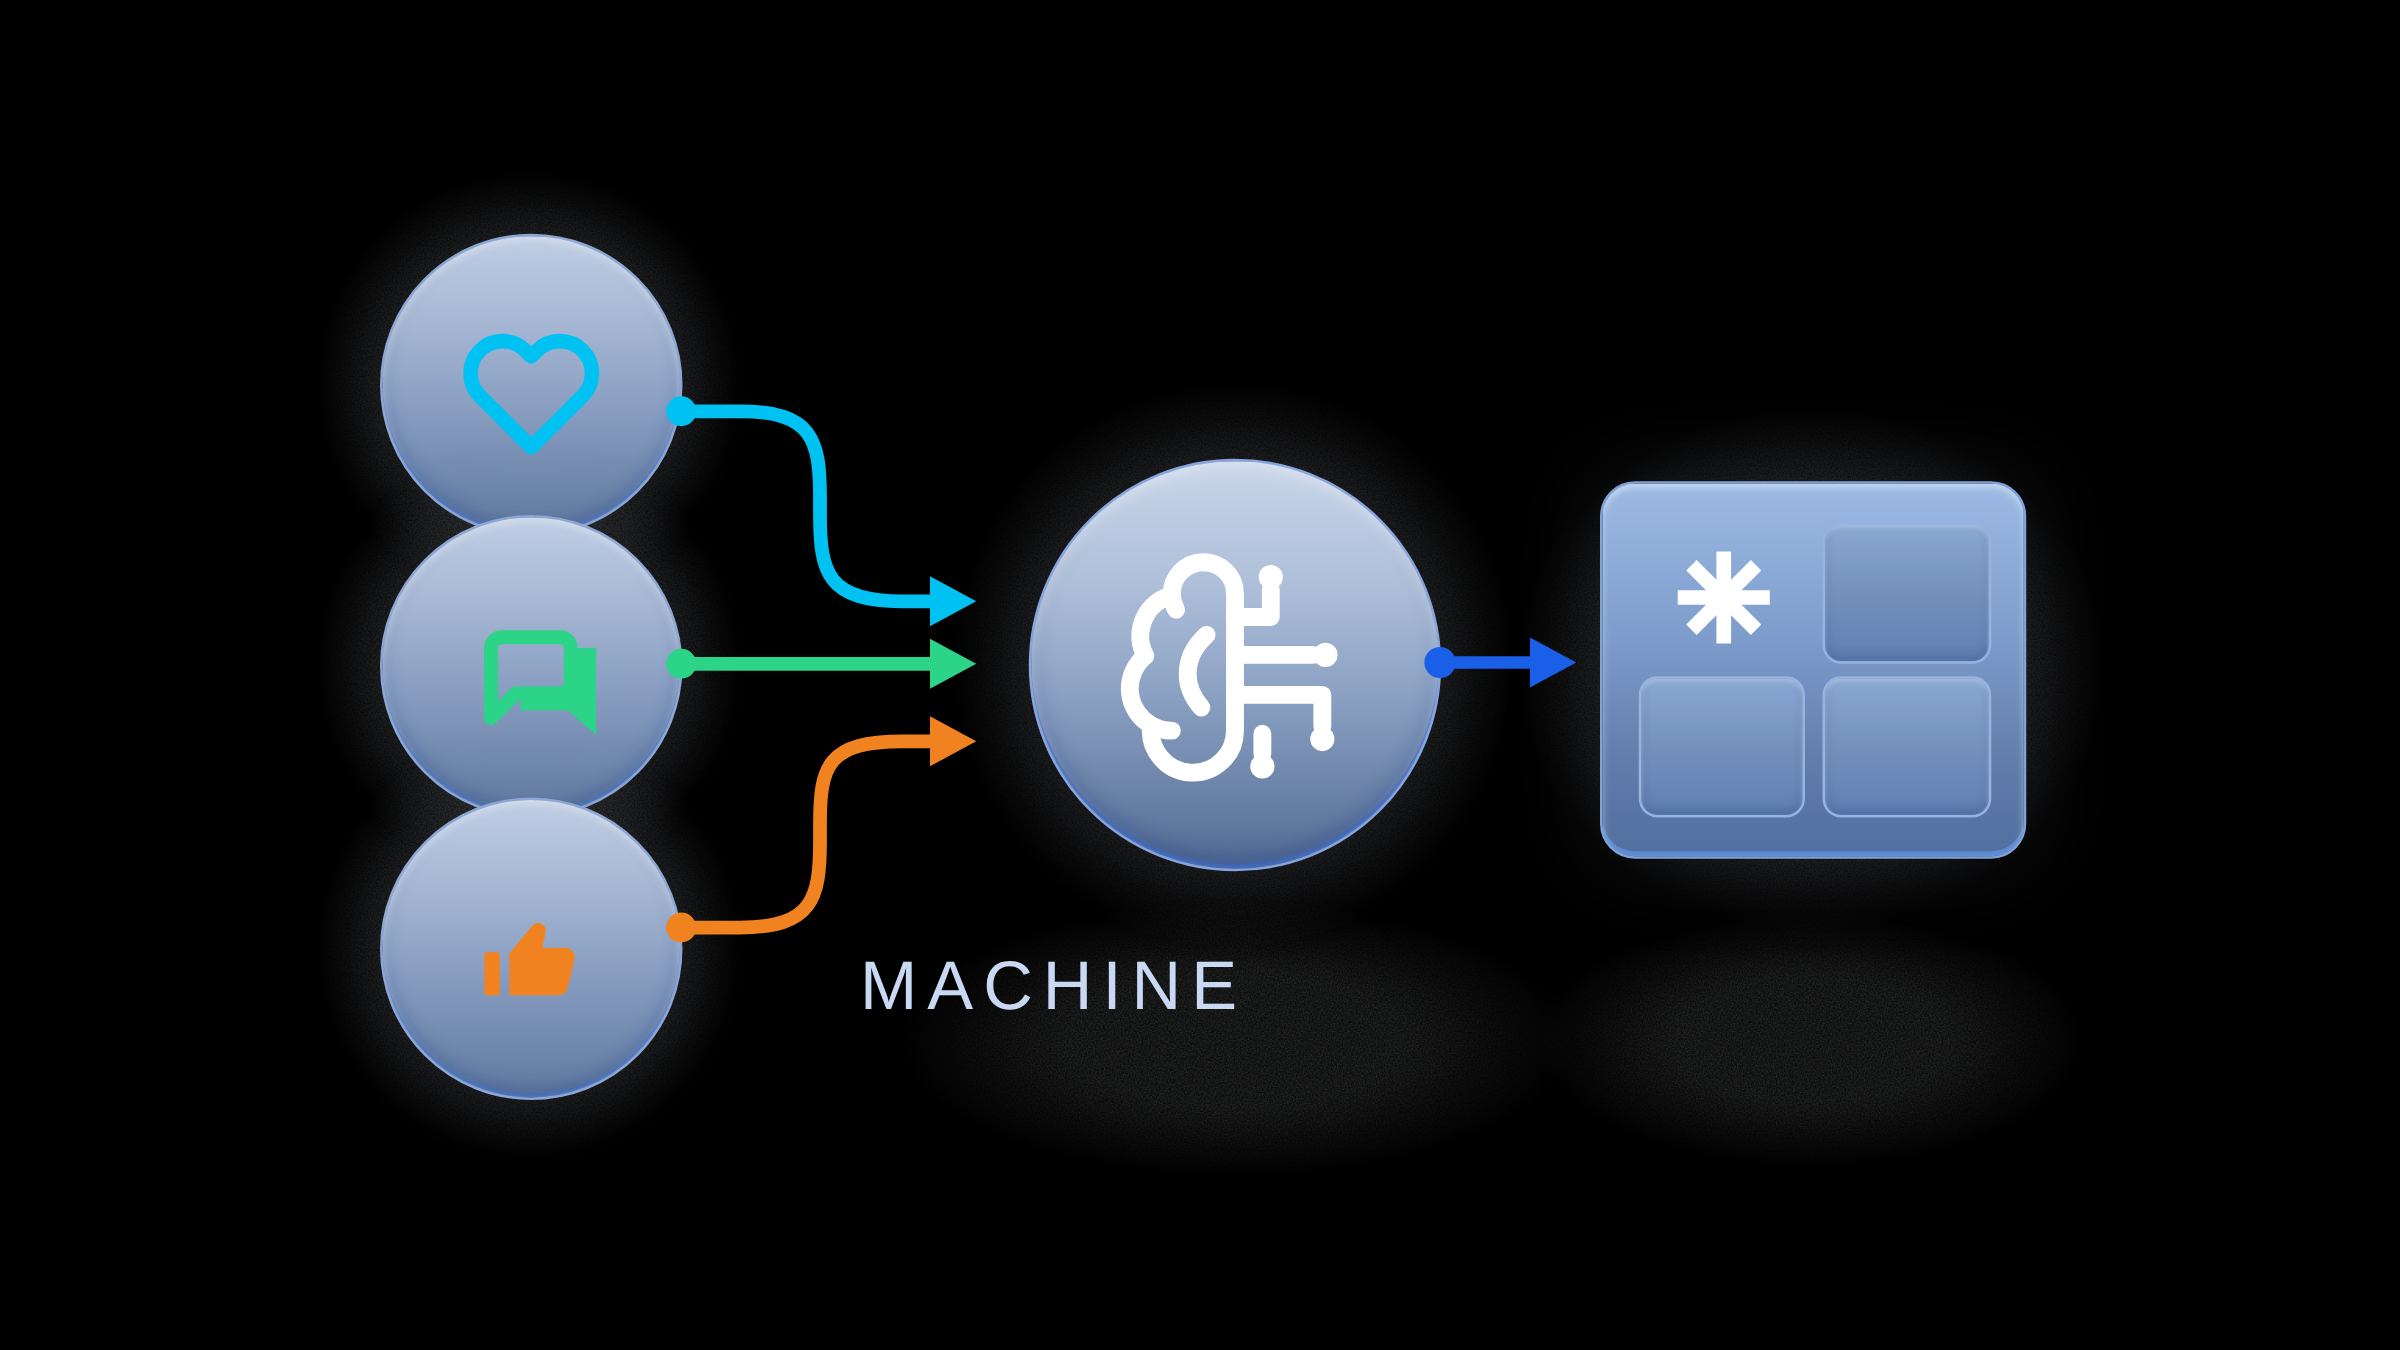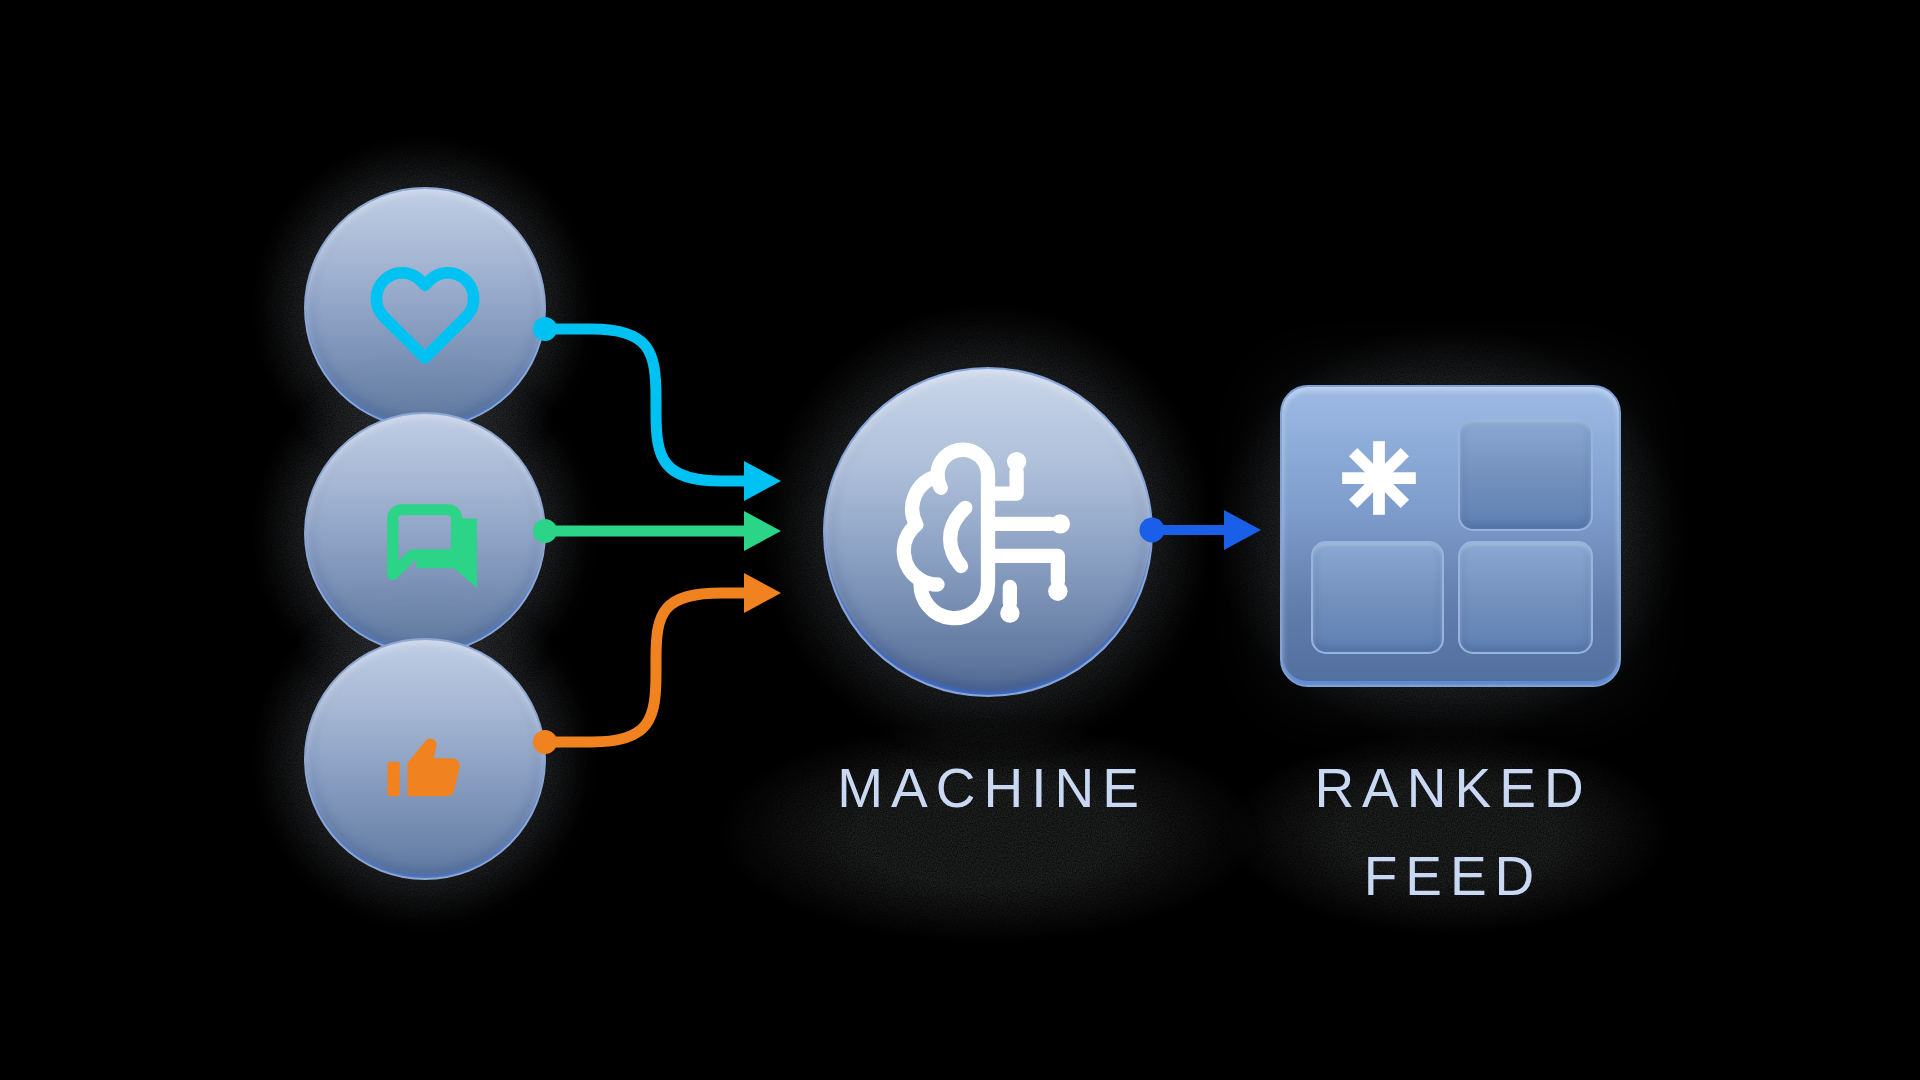--- a/index.html
+++ b/index.html
@@ -72,21 +72,21 @@
   .t-bl{left:29px;top:154px;width:129px;height:109px;}
   .t-br{left:176px;top:154px;width:131px;height:109px;}
   .icon-asterisk{position:absolute;left:50px;top:44px;width:94px;height:94px;}
 
   
   .arrows{position:absolute;inset:0;z-index:6;}
   .arrows path{fill:none;stroke-width:11px;stroke-linecap:round;}
   .arrows path.flow-line{stroke-width:10px;}
 
   
-  .label{position:absolute;width:600px;text-align:center;z-index:6;
+  .label{position:absolute;width:600px;z-index:6;
     color:var(--label);font-size:55px;line-height:88px;font-weight:400;
     letter-spacing:8px;}
   .label div{margin-right:-8px;}
   .lbl-ml{left:688px;top:744px;}
   .lbl-feed{left:1149px;top:744px;}
 </style>
 </head>
 <body>
 
 <div class="stage">
@@ -173,18 +173,14 @@
     <g>
       <circle class="fill-flow" cx="1152" cy="530" r="12.5"></circle>
       <path class="stroke-flow flow-line" d="M1152 530 H1226"></path>
       <polygon class="fill-flow" points="1224,510 1261,530 1224,550"></polygon>
     </g>
   </svg>
 
   <div class="label lbl-ml">
     <div>MACHINE</div>
   </div>
-  <div class="label lbl-feed">
-    <div>RANKED</div>
-    <div>FEED</div>
-  </div>
 
 </div>
 
 </body></html>

